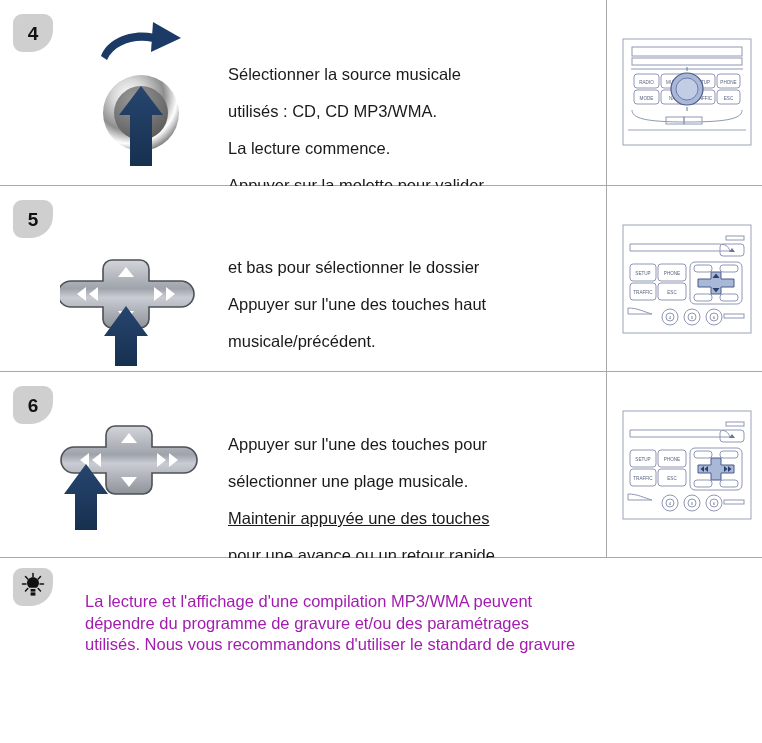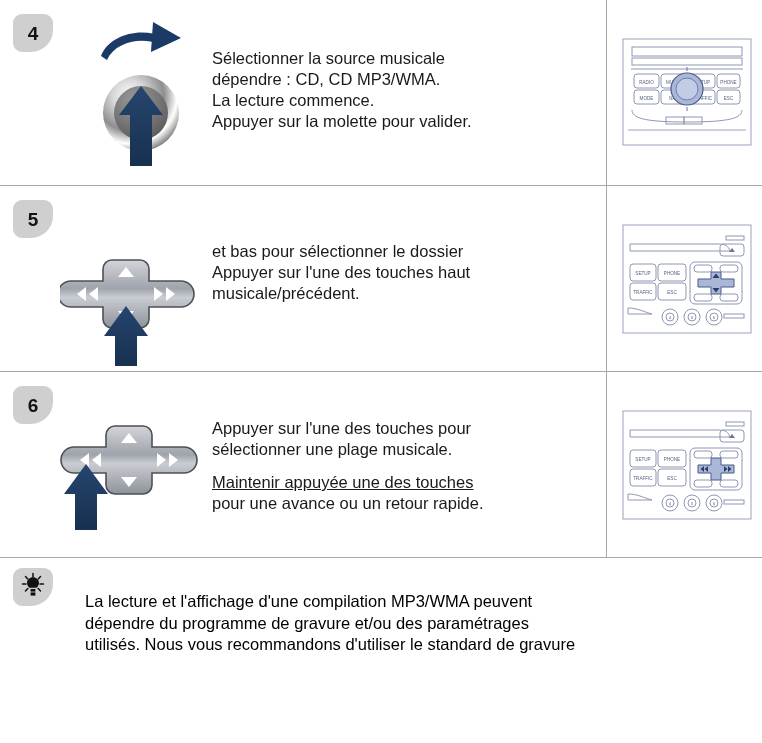--- a/index.html
+++ b/index.html
@@ -65,21 +65,21 @@
   
   .text-col {
     position: absolute;
     left: 212px;
     width: 380px;
     font-size: 16.5px;
     line-height: 21px;
     color: #1a1a1a;
   }
   .text-col p {
-    margin: 0;
+    margin: 16px;
   }
   .text-col p + p.spaced {
     margin-top: 12px;
     text-decoration: underline;
   }
 
   
   .art {
     position: absolute;
   }
@@ -110,21 +110,21 @@
     align-items: center;
     justify-content: center;
   }
   .note-text {
     position: absolute;
     left: 85px;
     top: 33px;
     width: 620px;
     font-size: 16.5px;
     line-height: 21.5px;
-    color: #000000;
+    color: #a21caf;
   }
   .note-text p { margin: 0; }
 </style>
 </head>
 <body>
 
 <div class="page">
 
   <div class="step-row" style="height:186px">
     <div class="row-inner">
@@ -160,21 +160,21 @@
 
           <circle cx="56" cy="95" r="38" fill="url(#knobOuter)"></circle>
           <circle cx="56" cy="95" r="27" fill="url(#knobInner)"></circle>
 
           <path d="M56,68 L78,97 L67,97 L67,148 L45,148 L45,97 L34,97 Z" fill="url(#blueArr)"></path>
         </svg>
       </div>
 
       <div class="text-col" style="top:48px">
         <p>Sélectionner la source musicale</p>
-        <p>dépendre : CD, CD MP3/WMA.</p>
+        <p>utilisés : CD, CD MP3/WMA.</p>
         <p>La lecture commence.</p>
         <p>Appuyer sur la molette pour valider.</p>
       </div>
 
       <div class="device" style="top:38px; height:108px">
         <svg width="130" height="108" viewBox="0 0 130 108">
           <rect x="1" y="1" width="128" height="106" fill="#ffffff" stroke="#9aa3bb" stroke-width="1"></rect>
 
           <rect x="10" y="9" width="110" height="9" fill="none" stroke="#8f98b4"></rect>
           <rect x="10" y="20" width="110" height="7" fill="none" stroke="#8f98b4"></rect>

